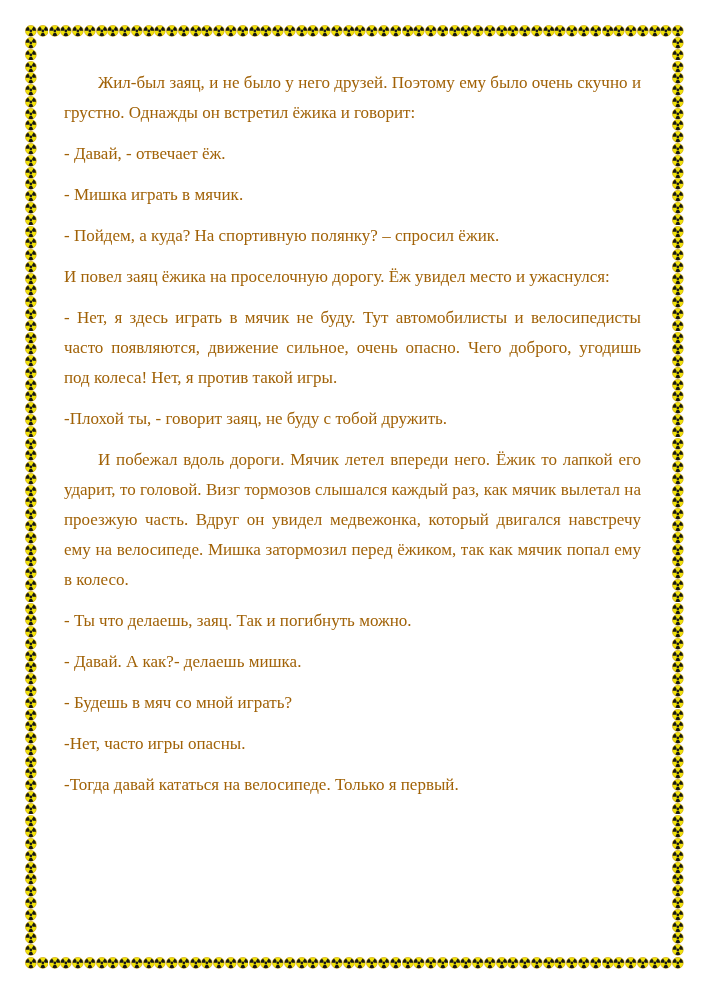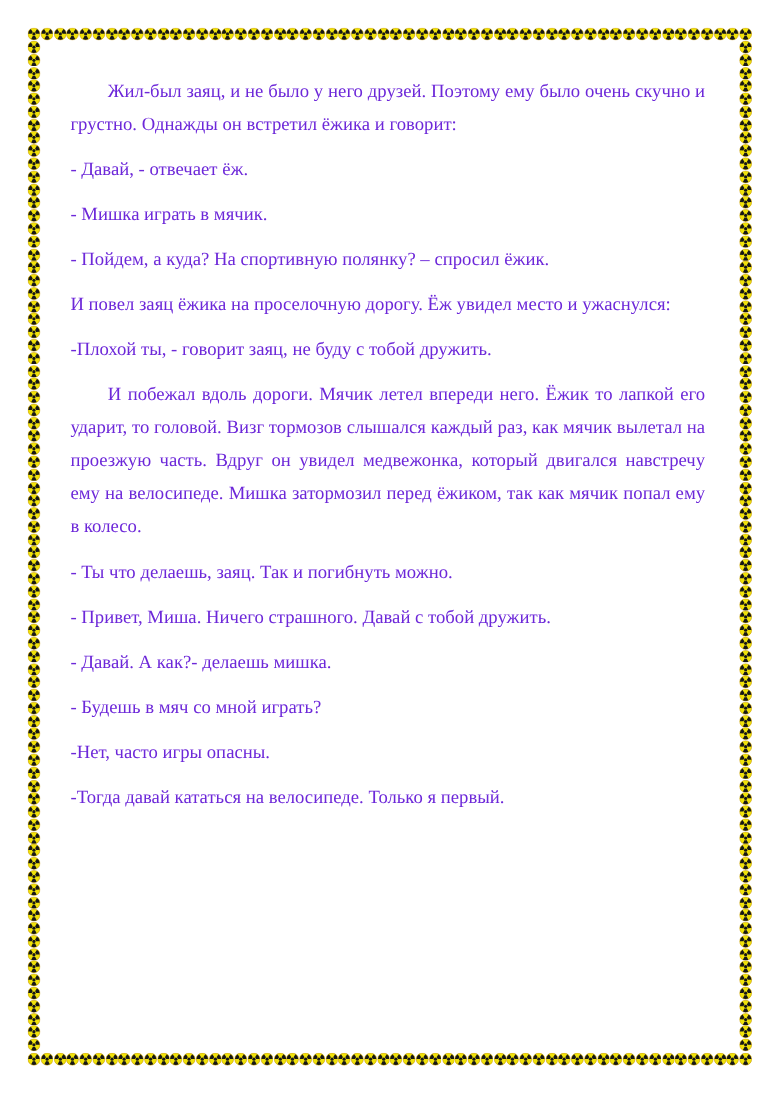--- a/index.html
+++ b/index.html
@@ -1922,28 +1922,28 @@
         <path d="M 11.75 7.20 L 14.77 2.37 A 9 9 0 0 1 18.99 9.69 L 13.30 9.88 A 3.3 3.3 0 0 0 11.75 7.20 Z" fill="#161616"></path>
       </svg>
       <svg class="sym" viewBox="0 0 20 20">
         <circle cx="10" cy="10" r="9.4" fill="#f0e20a" stroke="#c08c00" stroke-width="0.8"></circle>
         <circle cx="10" cy="10" r="2.5" fill="#161616"></circle>
         <path d="M 11.55 12.91 L 14.23 17.95 A 9 9 0 0 1 5.77 17.95 L 8.45 12.91 A 3.3 3.3 0 0 0 11.55 12.91 Z" fill="#161616"></path>
         <path d="M 6.70 9.88 L 1.01 9.69 A 9 9 0 0 1 5.23 2.37 L 8.25 7.20 A 3.3 3.3 0 0 0 6.70 9.88 Z" fill="#161616"></path>
         <path d="M 11.75 7.20 L 14.77 2.37 A 9 9 0 0 1 18.99 9.69 L 13.30 9.88 A 3.3 3.3 0 0 0 11.75 7.20 Z" fill="#161616"></path>
       </svg>
     </div>
-  <div class="content" style="color: #6d28d9;">
+  <div class="content" style="color: #a16207;">
       <p class="indent">Жил-был заяц, и не было у него друзей. Поэтому ему было очень скучно и грустно. Однажды он встретил ёжика и говорит:</p>
       <p>- Давай, - отвечает ёж.</p>
       <p>- Мишка играть в мячик.</p>
       <p>- Пойдем, а куда? На спортивную полянку? – спросил ёжик.</p>
       <p>И повел заяц ёжика на проселочную дорогу. Ёж увидел место и ужаснулся:</p>
+      <p>- Нет, я здесь играть в мячик не буду. Тут автомобилисты и велосипедисты часто появляются, движение сильное, очень опасно.  Чего доброго, угодишь под колеса! Нет, я против такой игры.</p>
       <p>-Плохой ты, - говорит заяц, не буду с тобой дружить.</p>
       <p class="indent">И побежал вдоль дороги. Мячик летел впереди него. Ёжик то лапкой его ударит, то головой. Визг тормозов слышался каждый раз, как мячик вылетал на проезжую часть. Вдруг он увидел медвежонка, который двигался навстречу ему на велосипеде. Мишка затормозил перед ёжиком, так как мячик попал ему в колесо.</p>
       <p>- Ты что делаешь, заяц. Так и погибнуть можно.</p>
-      <p>- Привет, Миша. Ничего страшного. Давай с тобой дружить.</p>
       <p>- Давай. А как?- делаешь мишка.</p>
       <p>- Будешь в мяч со мной играть?</p>
       <p>-Нет, часто игры опасны.</p>
       <p>-Тогда давай кататься на велосипеде. Только я первый.</p>
     </div>
 </div>
 
 </body></html>

